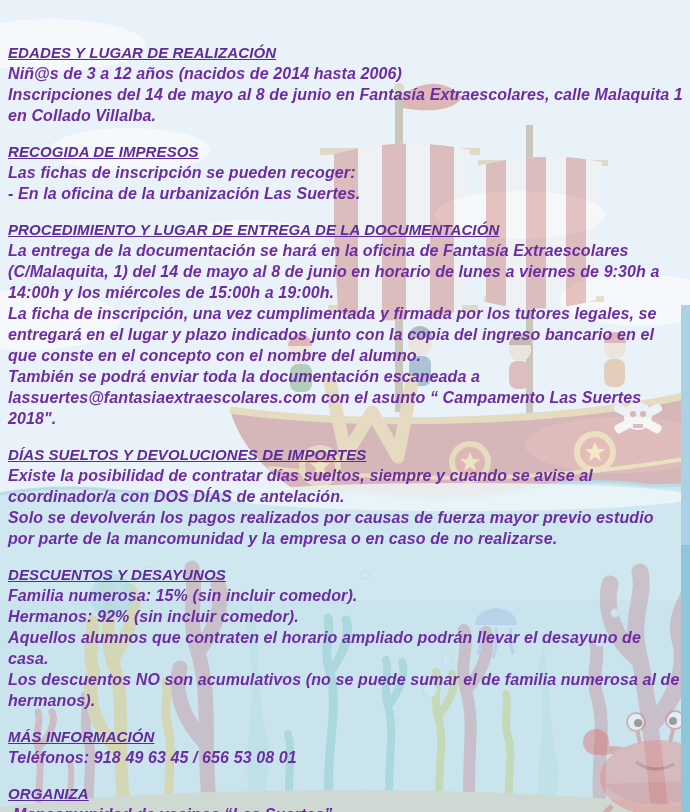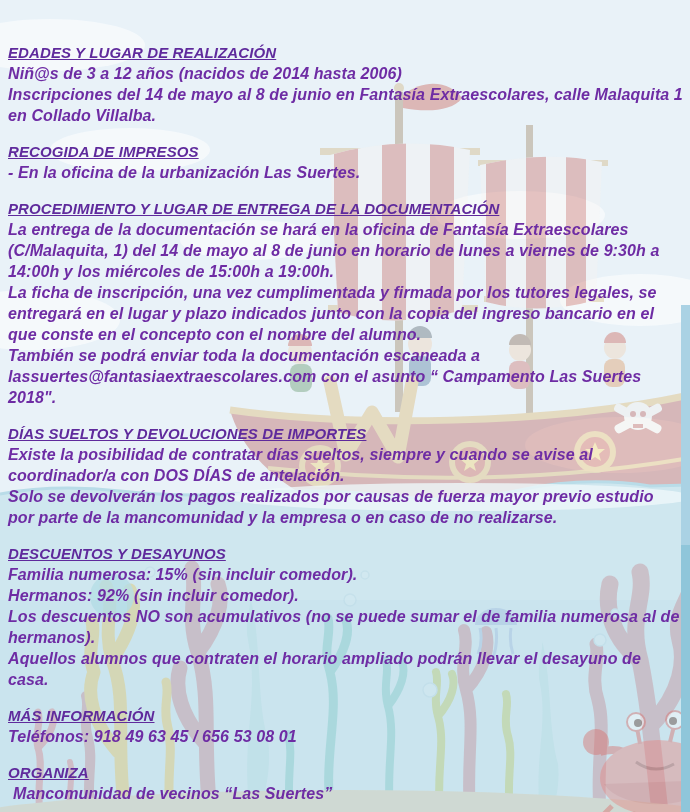--- a/index.html
+++ b/index.html
@@ -229,42 +229,43 @@
   <div class="content">
 
     <section class="sec">
       <h2>EDADES Y LUGAR DE REALIZACIÓN</h2>
       <p>Niñ@s de 3 a 12 años (nacidos de 2014 hasta 2006)</p>
       <p>Inscripciones del 14 de mayo al 8 de junio en Fantasía Extraescolares, calle Malaquita 1 en Collado Villalba.</p>
     </section>
 
     <section class="sec">
       <h2>RECOGIDA DE IMPRESOS</h2>
+      <p>Las fichas de inscripción se pueden recoger:</p>
       <p>- En la oficina de la urbanización Las Suertes.</p>
     </section>
 
     <section class="sec">
       <h2>PROCEDIMIENTO Y LUGAR DE ENTREGA DE LA DOCUMENTACIÓN</h2>
       <p>La entrega de la documentación se hará en la oficina de Fantasía Extraescolares (C/Malaquita, 1) del 14 de mayo al 8 de junio en horario de lunes a viernes de 9:30h a 14:00h y los miércoles de 15:00h a 19:00h.</p>
       <p>La ficha de inscripción, una vez cumplimentada y firmada por los tutores legales, se entregará en el lugar y plazo indicados junto con la copia del ingreso bancario en el que conste en el concepto con el nombre del alumno.</p>
       <p>También se podrá enviar toda la documentación escaneada a lassuertes@fantasiaextraescolares.com con el asunto “ Campamento Las Suertes 2018".</p>
     </section>
 
     <section class="sec">
       <h2>DÍAS SUELTOS Y DEVOLUCIONES DE IMPORTES</h2>
       <p>Existe la posibilidad de contratar días sueltos, siempre y cuando se avise al coordinador/a con DOS DÍAS de antelación.</p>
       <p>Solo se devolverán los pagos realizados por causas de fuerza mayor previo estudio por parte de la mancomunidad y la empresa o en caso de no realizarse.</p>
     </section>
 
     <section class="sec">
       <h2>DESCUENTOS Y DESAYUNOS</h2>
       <p>Familia numerosa: 15% (sin incluir comedor).</p>
       <p>Hermanos: 92% (sin incluir comedor).</p>
+      <p>Aquellos alumnos que contraten el horario ampliado podrán llevar el desayuno de casa.</p>
       <p>Los descuentos NO son acumulativos (no se puede sumar el de familia numerosa al de hermanos).</p>
-      <p>Aquellos alumnos que contraten el horario ampliado podrán llevar el desayuno de casa.</p>
     </section>
 
     <section class="sec">
       <h2>MÁS INFORMACIÓN</h2>
       <p>Teléfonos: 918 49 63 45 / 656 53 08 01</p>
     </section>
 
     <section class="sec">
       <h2>ORGANIZA</h2>
       <p class="indent">Mancomunidad de vecinos “Las Suertes”</p>

